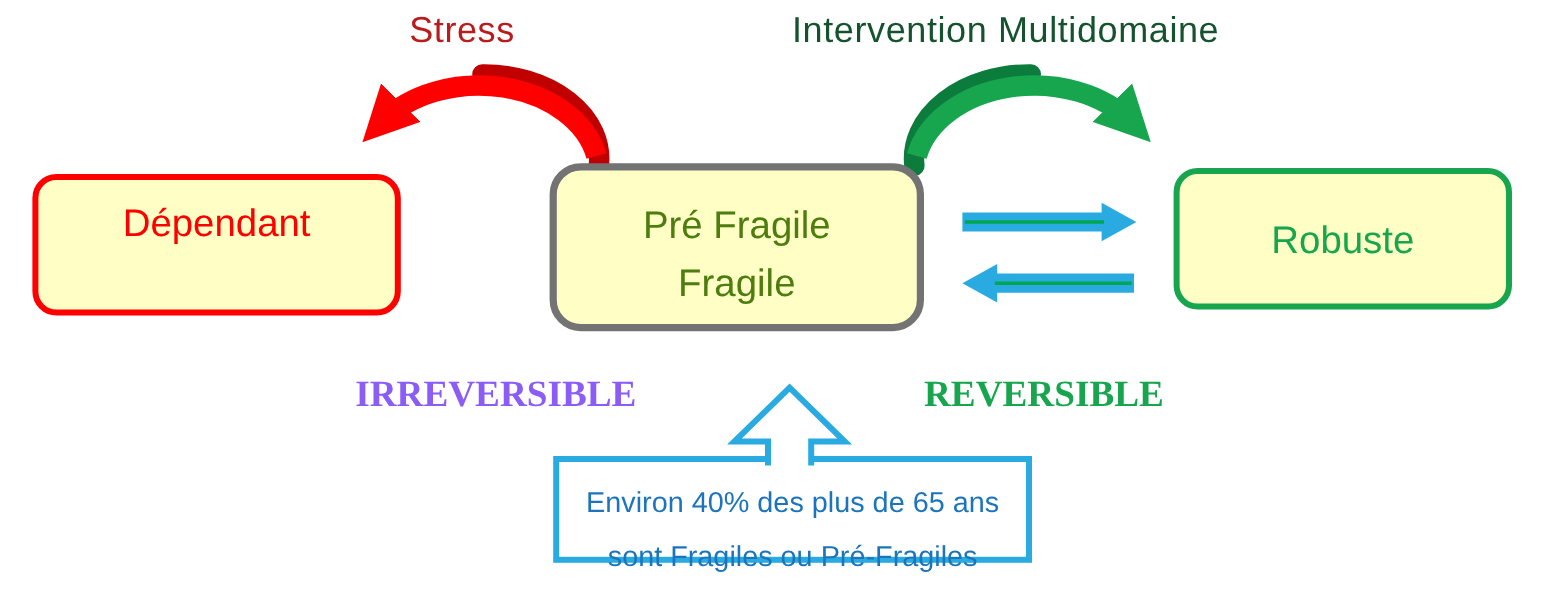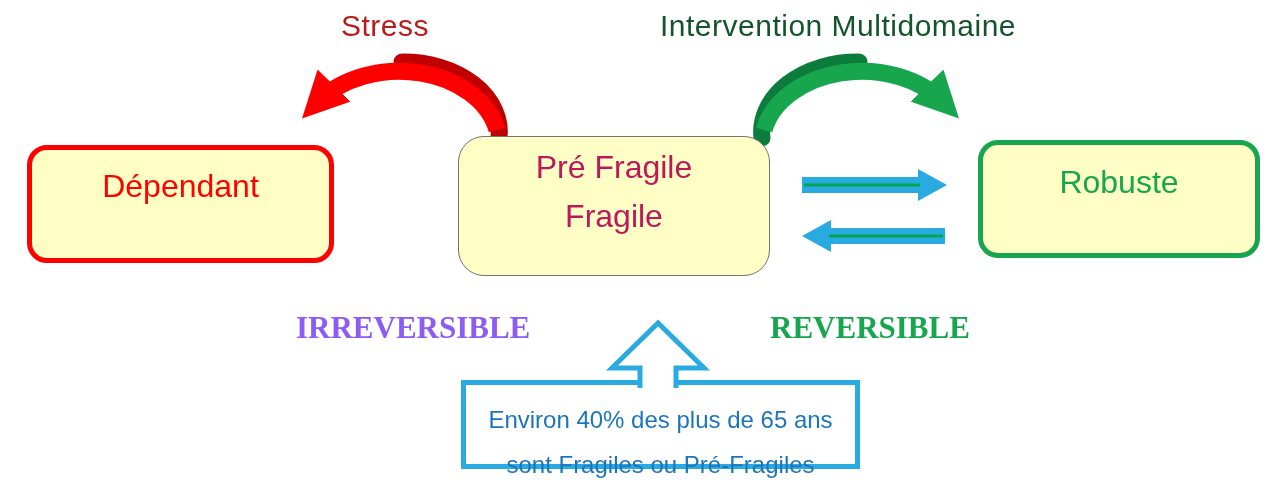--- a/index.html
+++ b/index.html
@@ -30,31 +30,31 @@
     font-size: 32px;
   }
   .box-dependant {
     left: 27px; top: 145px; width: 307px; height: 118px;
     border: 5px solid #ff0000;
     color: #ff0000;
     padding-top: 18px;
   }
   .box-fragile {
     left: 458px; top: 136px; width: 312px; height: 140px;
-    border: 1px solid #737373;
+    border: 6px solid #737373;
     border-radius: 26px;
-    color: #be185d;
-    padding-top: 6px;
+    color: #4d7c0f;
+    padding-top: 21px;
     line-height: 49px;
   }
   .box-robuste {
     left: 978px; top: 140px; width: 282px; height: 118px;
     border: 5px solid #17a64e;
     color: #17a64e;
-    padding-top: 19px;
+    padding-top: 37px;
   }
 
   .bottom-label {
     font-family: "Liberation Serif", "DejaVu Serif", serif;
     font-weight: bold;
     font-size: 31px;
     white-space: nowrap;
   }
   .irreversible-label { left: 272px; top: 310px; color: #8b5cf6; margin-left: 24px; }
   .reversible-label { left: 770px; top: 310px; color: #17a64e; }

